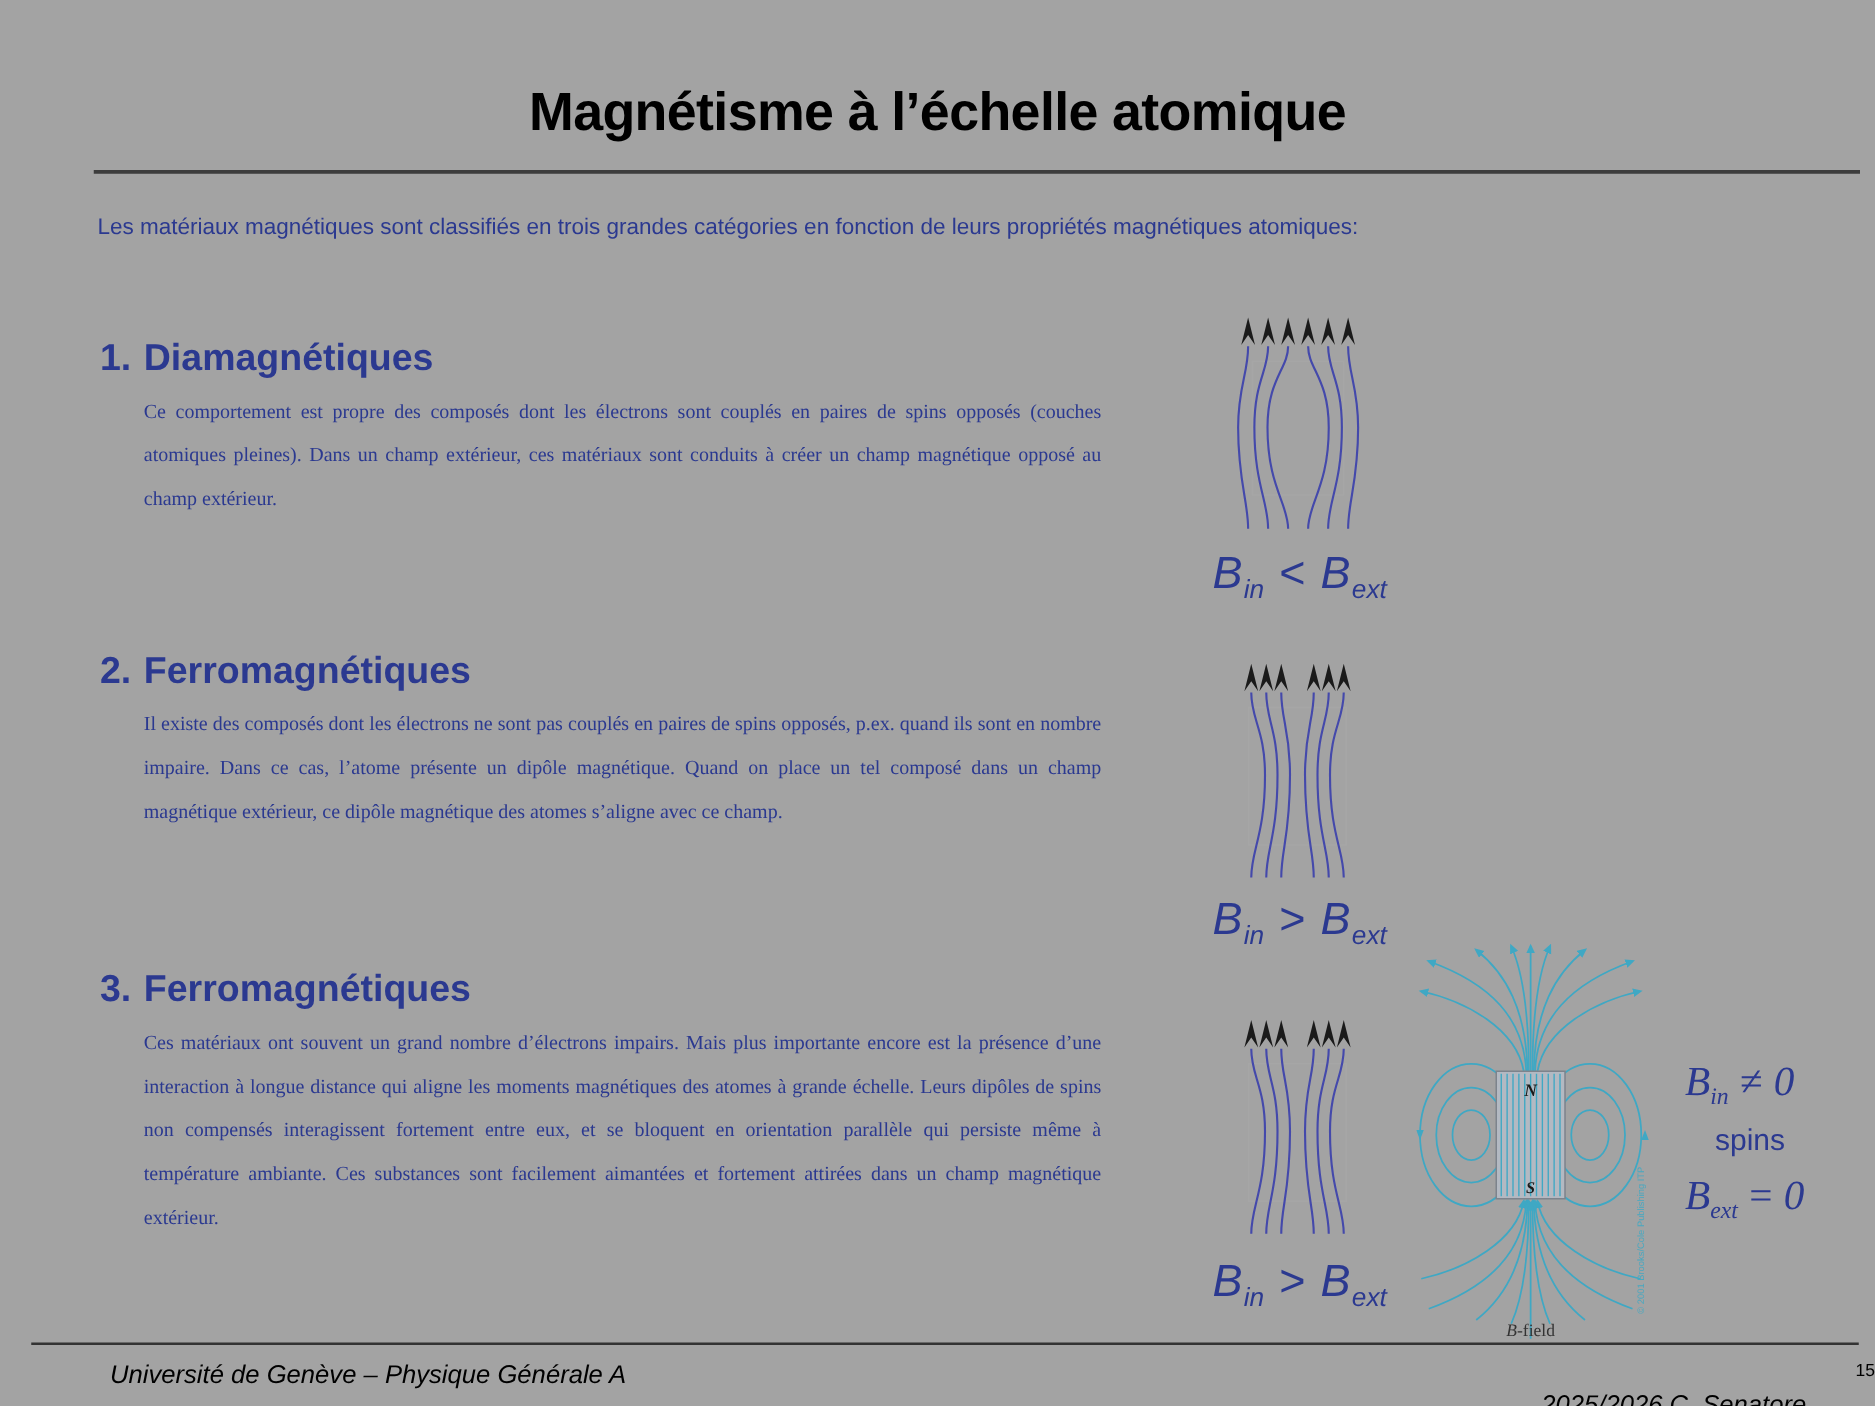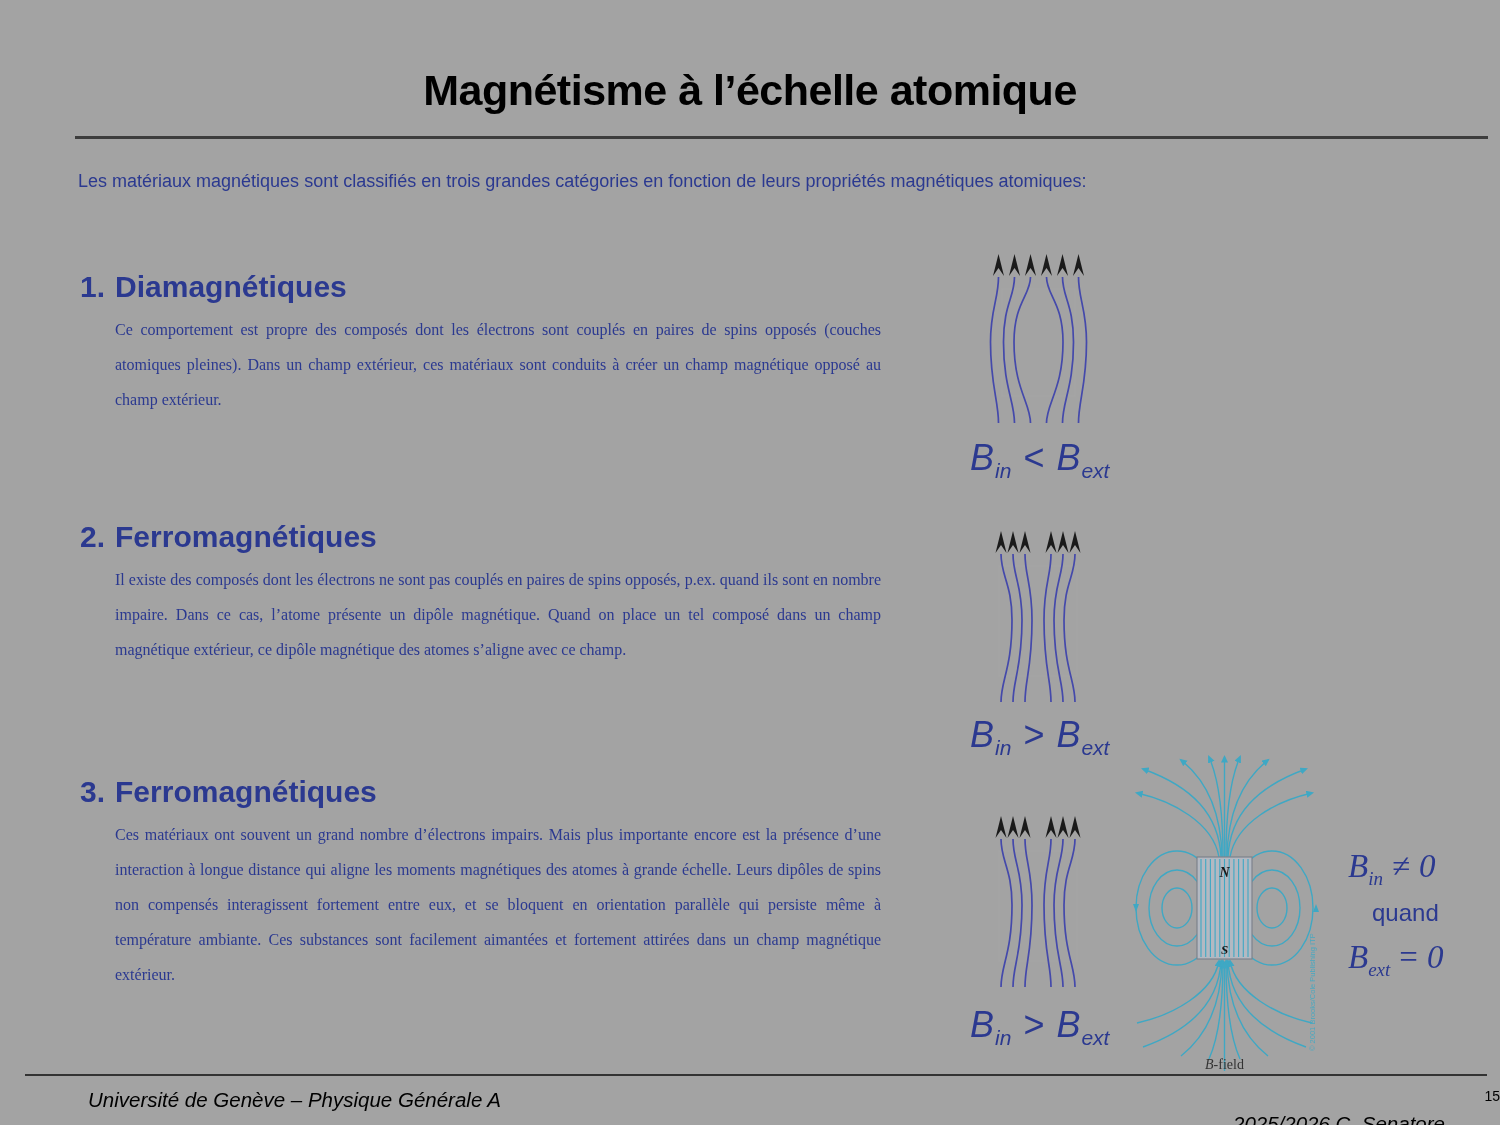--- a/index.html
+++ b/index.html
@@ -217,21 +217,21 @@
       <text x="91.5" y="201" text-anchor="middle" font-family="Liberation Serif, serif" font-style="italic" font-weight="bold" font-size="13" fill="#1a1a1a">S</text>
       <text x="91.5" y="316" text-anchor="middle" font-family="Liberation Serif, serif" font-size="14" fill="#333"><tspan font-style="italic">B</tspan><tspan>-field</tspan></text>
       <text transform="translate(182,298) rotate(-90)" font-family="Liberation Sans, sans-serif" font-size="7.5" fill="#49a8c0">© 2001 Brooks/Cole Publishing ITP</text>
     </svg>
   </div>
 
   <div class="cond">
     <div class="mrow">
       <span>B</span><sub>in</sub><span class="mop">≠</span><span>0</span>
     </div>
-    <div class="mid">quand</div>
+    <div class="mid">spins</div>
     <div class="mrow">
       <span>B</span><sub>ext</sub><span class="mop">=</span><span>0</span>
     </div>
   </div>
 
   <div class="footer-rule"></div>
   <div class="footer-left">Université de Genève – Physique Générale A</div>
   <div class="footer-center">15 - 14</div>
   <div class="footer-right">2025/2026  C. Senatore</div>
 

